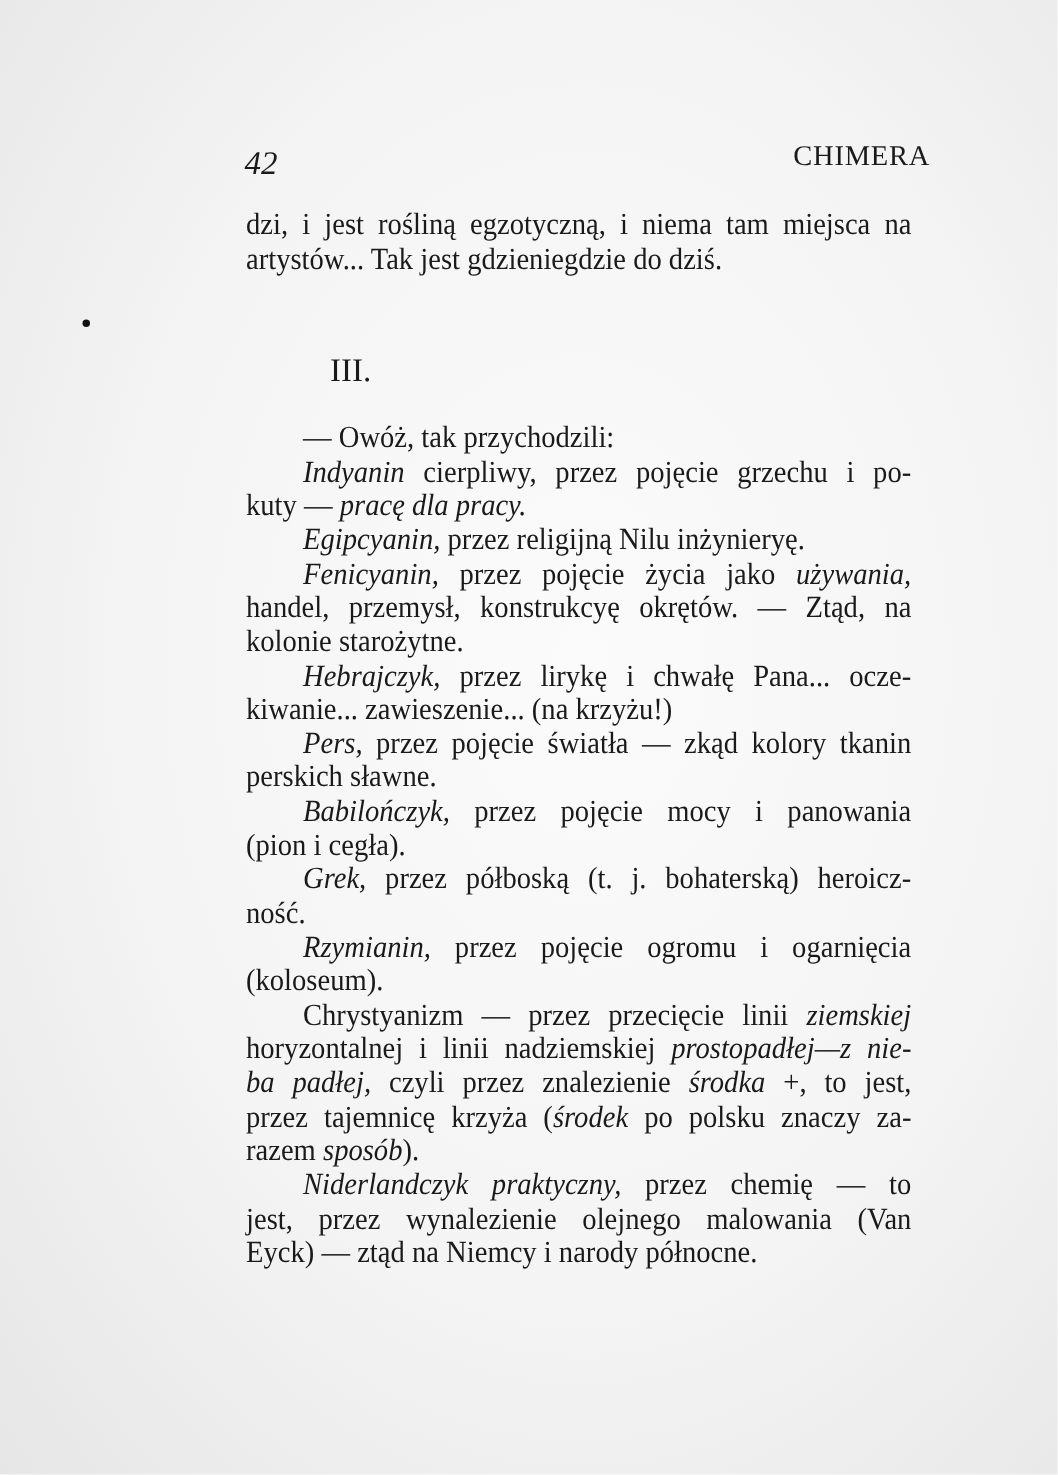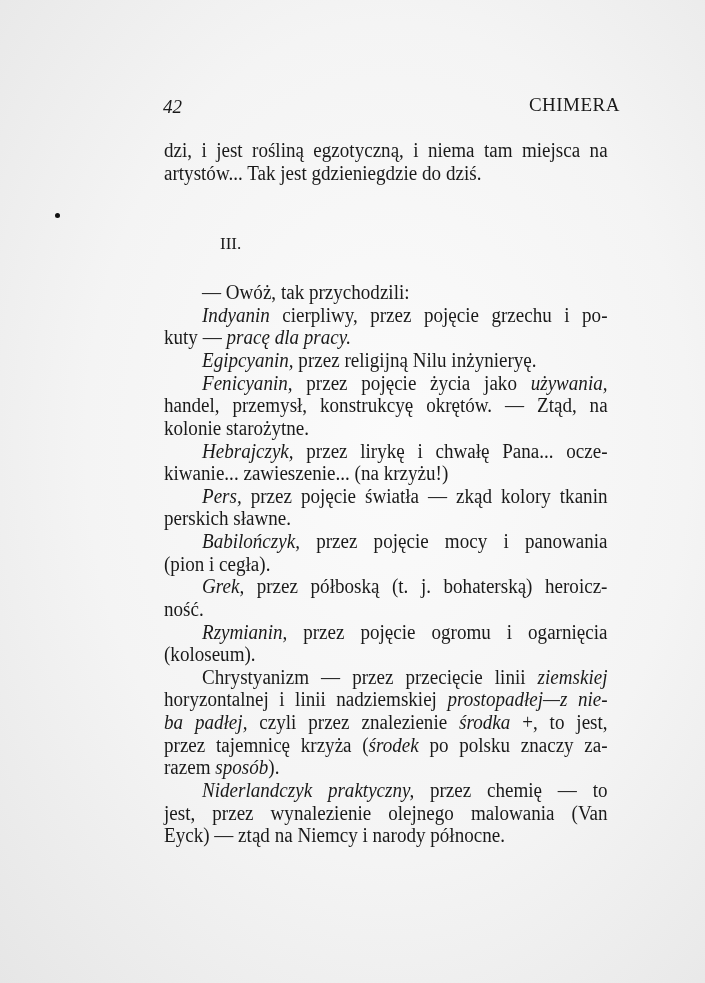--- a/index.html
+++ b/index.html
@@ -5,41 +5,41 @@
     html, body { margin: 0; padding: 0; }
     body {
       width: 705px; height: 983px; overflow: hidden;
       background: radial-gradient(ellipse at 55% 45%, #fbfbfb 0%, #f4f4f4 55%, #e6e6e6 100%);
       position: relative;
       font-family: "Liberation Serif", "DejaVu Serif", serif;
       color: #1a1a1a;
     }
     .header-num {
       position: absolute; left: 163px; top: 96px;
-      font-style: italic; font-size: 19px;
+      font-style: italic; font-size: 22px;
     }
     .header-title {
       position: absolute; right: 85px; top: 94px;
       font-size: 19px; letter-spacing: 0.5px;
     }
     .speck {
       position: absolute; left: 55px; top: 213px;
       width: 5px; height: 5px; border-radius: 50%; background: #111;
     }
     .line {
       position: absolute; left: 164px; width: 444px;
       font-size: 20.5px; line-height: 23px; white-space: nowrap;
       text-align: justify; text-align-last: justify;
       transform: scaleX(0.93); transform-origin: left center;
     }
     .line.w { width: 477px; }
     .line.last { text-align-last: left; }
     .line.ind { left: 202px; }
     .line.ind.w { width: 436px; }
-    .sec { position: absolute; left: 220px; top: 234px; font-size: 17px; }
+    .sec { position: absolute; left: 220px; top: 234px; font-size: 22px; }
     i { font-style: italic; }
   </style>
 </head>
 <body>
 
 <div class="header-num">42</div>
 <div class="header-title">CHIMERA</div>
 <div class="speck"></div>
 <div class="sec">III.</div>
 

